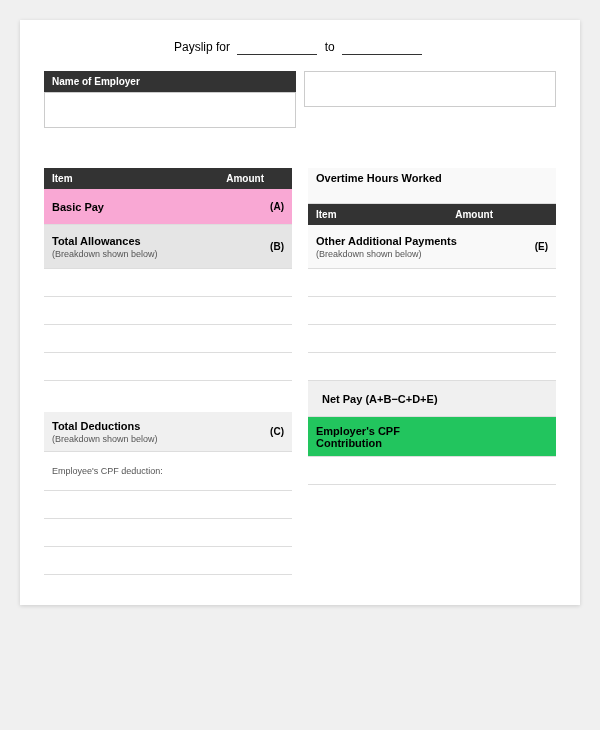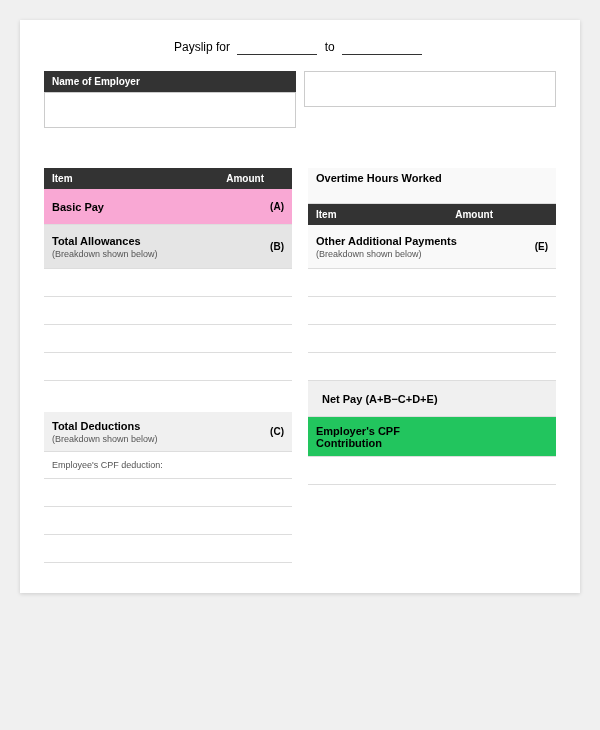--- a/index.html
+++ b/index.html
@@ -191,21 +191,21 @@
       min-height: 40px;
       padding: 4px 8px;
       background: #f0f0f0;
       margin-top: 31px;
     }
     .total-deductions-row .td-label { flex: 1.5; font-weight: bold; font-size: 11px; }
     .total-deductions-row .td-value { flex: 1; text-align: right; }
     .total-deductions-row .td-code { font-size: 10px; font-weight: bold; padding-left: 4px; }
     .cpf-deduction-row {
       min-height: 24px;
-      padding: 8px 8px;
+      padding: 14px 8px;
       background: #fff;
       border-bottom: 1px solid #ddd;
       font-size: 9px;
       color: #555;
     }
   </style>
 </head>
 <body>
 
 <div class="page">

